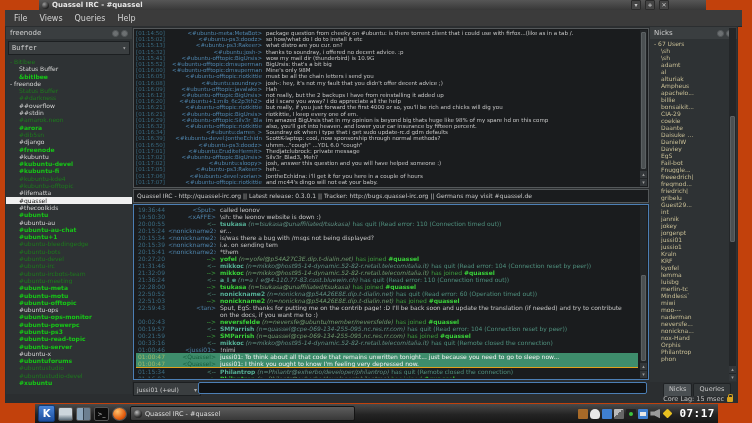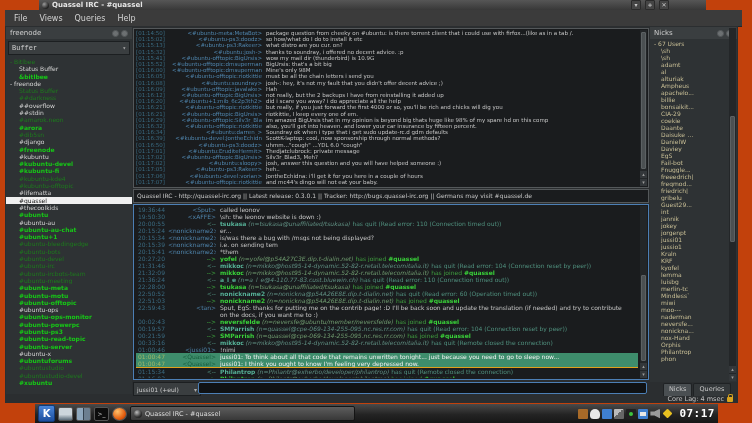--- a/index.html
+++ b/index.html
@@ -554,21 +554,21 @@
       <span class="arr">▾</span>
     </div>
     <input class="msg-input" value="" style="">
 
     <div class="tabs">
       <span class="tab active">Nicks</span>
       <span class="tab">Queries</span>
     </div>
 
     <div class="statusbar">
-      <span>Core Lag: 4 msec</span>
+      <span>Core Lag: 15 msec</span>
       <span class="lock"></span>
     </div>
   </div>
 
   <div class="taskbar">
     <div class="kmenu">K</div>
     <div class="qicon q-desktop"></div>
     <div class="qicon q-pager"></div>
     <div class="qicon q-term">&gt;_</div>
     <div class="qicon q-ff"></div>

